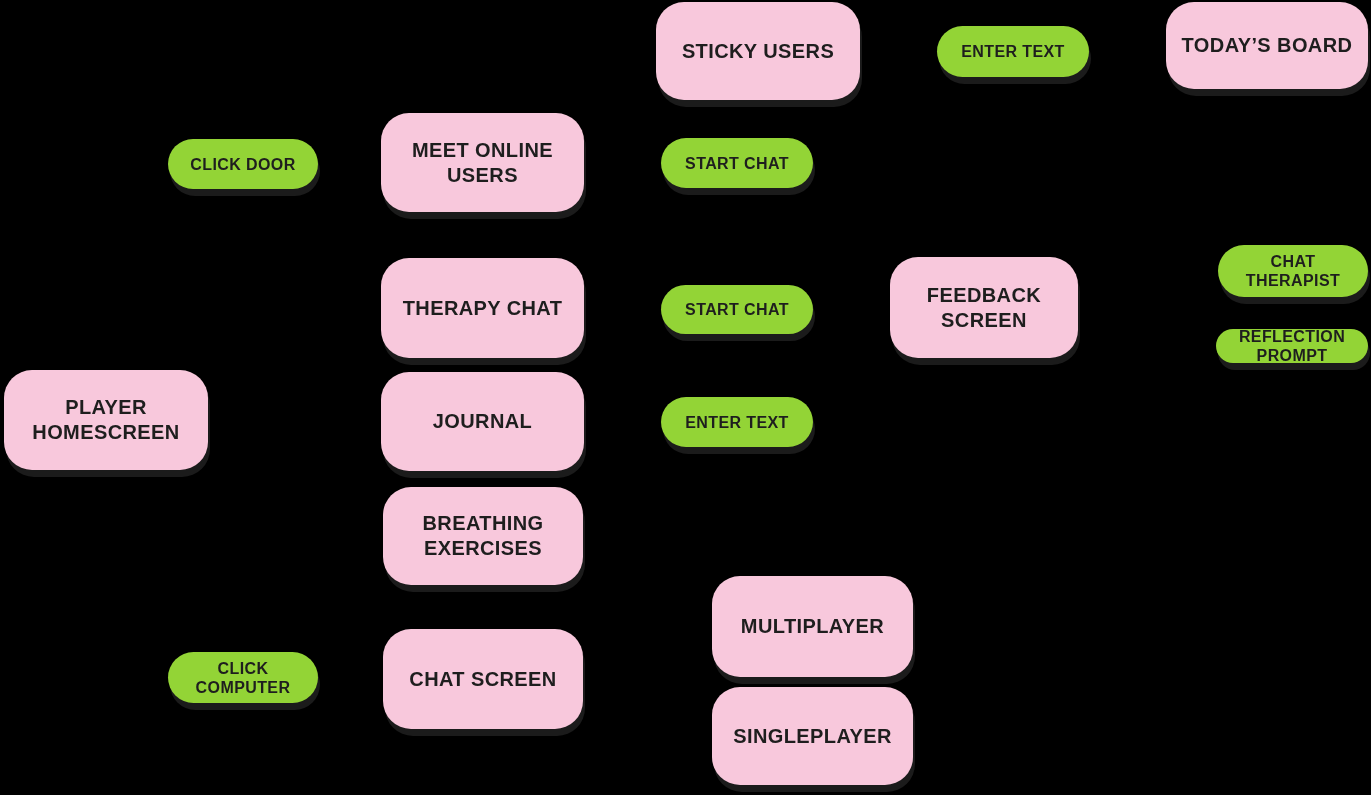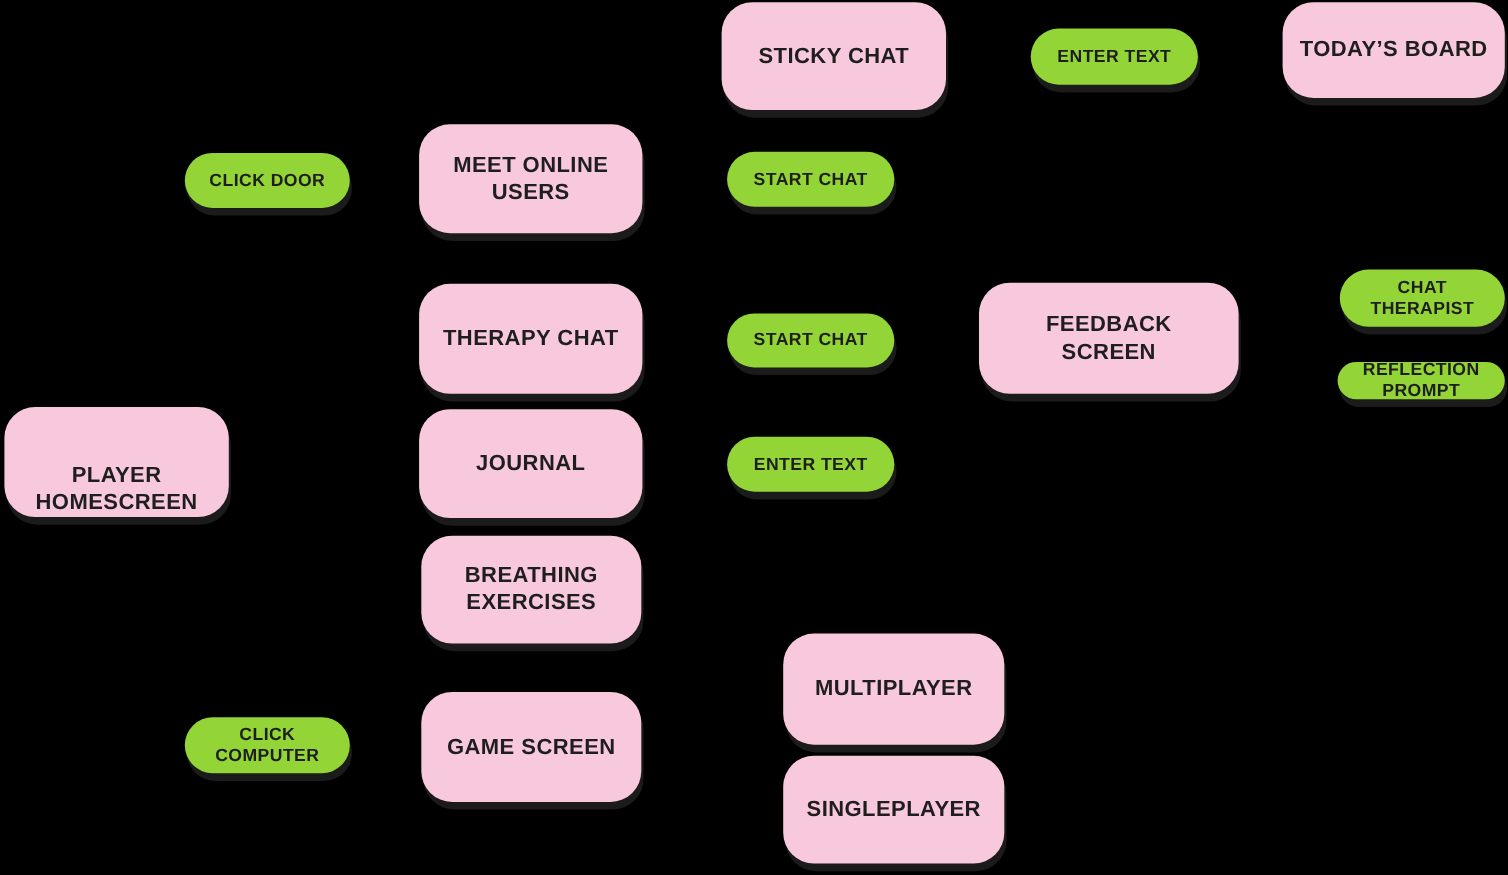--- a/index.html
+++ b/index.html
@@ -48,21 +48,21 @@
     letter-spacing: 0.4px;
   }
 </style>
 </head>
 <body>
 
 <div class="canvas">
 
 
   <div class="node screen" style="left:656px; top:2px; width:204px; height:98px;">
-    <span class="label">STICKY CHAT</span>
+    <span class="label">STICKY USERS</span>
   </div>
 
   <div class="node action" style="left:937px; top:26px; width:152px; height:51px;">
     <span class="label">ENTER TEXT</span>
   </div>
 
   <div class="node screen" style="left:1166px; top:2px; width:202px; height:87px;">
     <span class="label">TODAY’S BOARD</span>
   </div>
 
@@ -80,21 +80,21 @@
   </div>
 
   <div class="node screen" style="left:381px; top:258px; width:203px; height:100px;">
     <span class="label">THERAPY CHAT</span>
   </div>
 
   <div class="node action" style="left:661px; top:285px; width:152px; height:49px;">
     <span class="label">START CHAT</span>
   </div>
 
-  <div class="node screen" style="left:890px; top:257px; width:236px; height:101px;">
+  <div class="node screen" style="left:890px; top:257px; width:188px; height:101px;">
     <span class="label">FEEDBACK
 SCREEN</span>
   </div>
 
   <div class="node action" style="left:1218px; top:245px; width:150px; height:52px;">
     <span class="label">CHAT
 THERAPIST</span>
   </div>
 
   <div class="node action" style="left:1216px; top:329px; width:152px; height:34px;">
@@ -103,40 +103,40 @@
   </div>
 
   <div class="node screen" style="left:381px; top:372px; width:203px; height:99px;">
     <span class="label">JOURNAL</span>
   </div>
 
   <div class="node action" style="left:661px; top:397px; width:152px; height:50px;">
     <span class="label">ENTER TEXT</span>
   </div>
 
-  <div class="node screen" style="left:4px; top:370px; width:204px; height:100px;align-items:flex-end;">
+  <div class="node screen" style="left:4px; top:370px; width:204px; height:100px;">
     <span class="label">PLAYER
 HOMESCREEN</span>
   </div>
 
   <div class="node screen" style="left:383px; top:487px; width:200px; height:98px;">
     <span class="label">BREATHING
 EXERCISES</span>
   </div>
 
   <div class="node screen" style="left:712px; top:576px; width:201px; height:101px;align-items:center;">
     <span class="label">MULTIPLAYER</span>
   </div>
 
   <div class="node action" style="left:168px; top:652px; width:150px; height:51px;">
     <span class="label">CLICK
 COMPUTER</span>
   </div>
 
   <div class="node screen" style="left:383px; top:629px; width:200px; height:100px;">
-    <span class="label">GAME SCREEN</span>
+    <span class="label">CHAT SCREEN</span>
   </div>
 
   <div class="node screen" style="left:712px; top:687px; width:201px; height:98px;">
     <span class="label">SINGLEPLAYER</span>
   </div>
 
 </div>
 
 </body></html>

